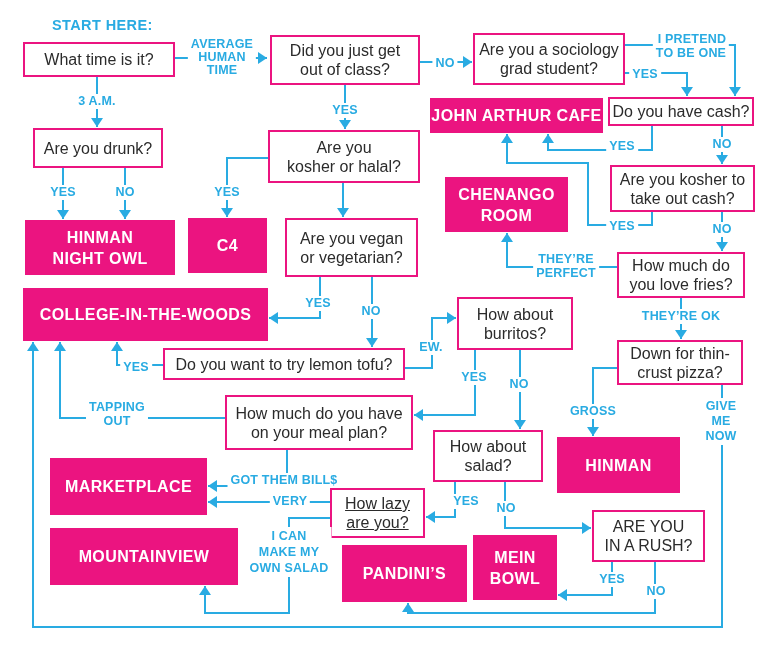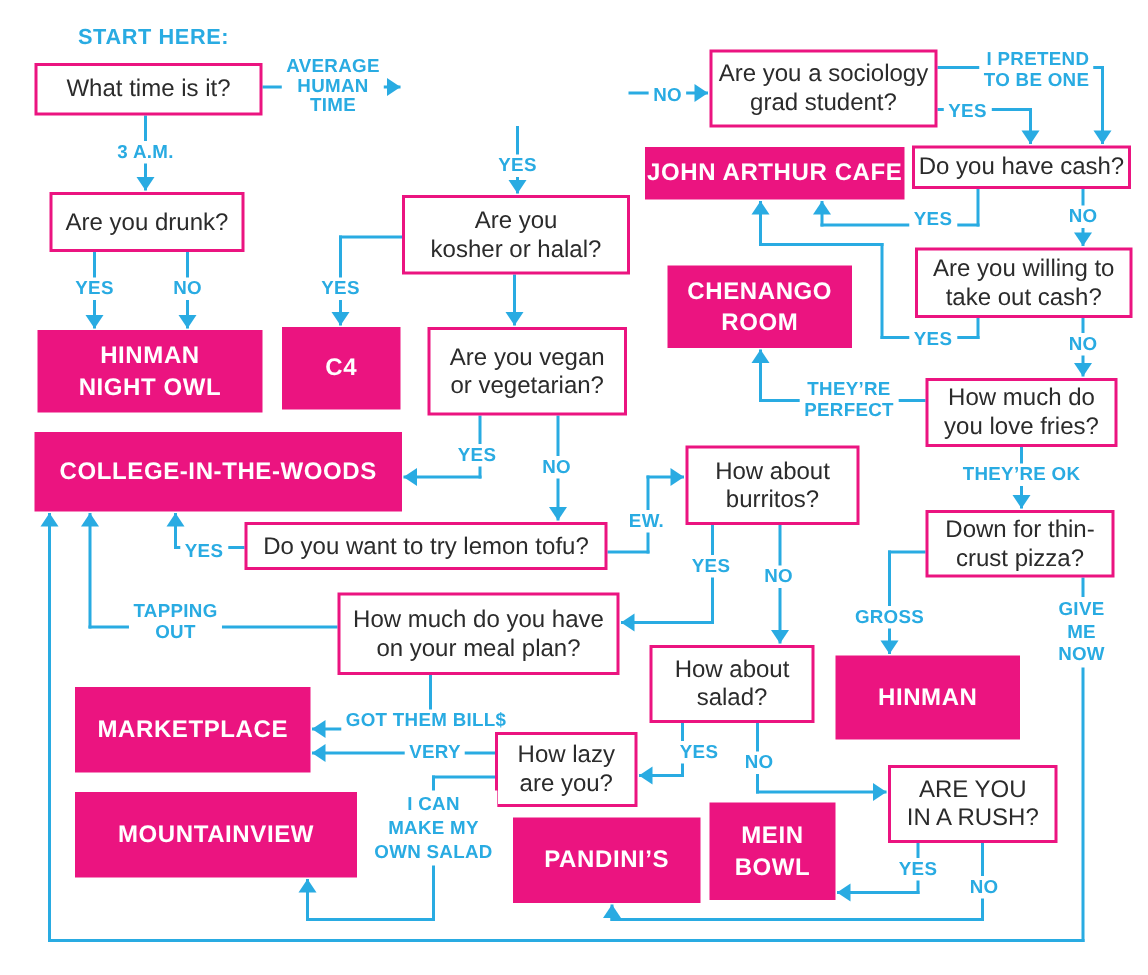--- a/index.html
+++ b/index.html
@@ -117,29 +117,33 @@
     <div class="seg" style="left: 611px; top: 561px; width: 2px; height: 35px;"></div>
     <div class="seg" style="left: 558px; top: 594px; width: 55px; height: 2px;"></div>
     <div class="arr left" style="left: 558px; top: 589px;"></div>
     <div class="seg" style="left: 654px; top: 561px; width: 2px; height: 53px;"></div>
     <div class="seg" style="left: 407px; top: 612px; width: 249px; height: 2px;"></div>
     <div class="seg" style="left: 407px; top: 603px; width: 2px; height: 11px;"></div>
     <div class="arr up" style="left: 402px; top: 603px;"></div>
     <div class="node question" style="left: 23px; top: 42px; width: 152px; height: 35px;">
       <span>What time is it?</span>
     </div>
+    <div class="node question" style="left: 270px; top: 35px; width: 150px; height: 50px;">
+      <span>Did you just get
+out of class?</span>
+    </div>
     <div class="node question" style="left: 473px; top: 33px; width: 152px; height: 52px;">
       <span>Are you a sociology
 grad student?</span>
     </div>
     <div class="node question" style="left: 608px; top: 97px; width: 146px; height: 29px;">
       <span>Do you have cash?</span>
     </div>
     <div class="node question" style="left: 610px; top: 165px; width: 145px; height: 47px;">
-      <span>Are you willing to
+      <span>Are you kosher to
 take out cash?</span>
     </div>
     <div class="node question" style="left: 33px; top: 128px; width: 130px; height: 40px;">
       <span>Are you drunk?</span>
     </div>
     <div class="node question" style="left: 268px; top: 130px; width: 152px; height: 53px;">
       <span>Are you
 kosher or halal?</span>
     </div>
     <div class="node question" style="left: 285px; top: 218px; width: 133px; height: 59px;">
@@ -162,21 +166,21 @@
 burritos?</span>
     </div>
     <div class="node question" style="left: 225px; top: 395px; width: 188px; height: 55px;">
       <span>How much do you have
 on your meal plan?</span>
     </div>
     <div class="node question" style="left: 433px; top: 430px; width: 110px; height: 52px;">
       <span>How about
 salad?</span>
     </div>
-    <div class="node question" style="left: 330px; top: 488px; width: 95px; height: 50px;">
+    <div class="node question" style="left: 330px; top: 488px; width: 95px; height: 50px; text-decoration: underline;">
       <span>How lazy
 are you?</span>
     </div>
     <div class="node question" style="left: 592px; top: 510px; width: 113px; height: 52px;">
       <span>ARE YOU
 IN A RUSH?</span>
     </div>
     <div class="node venue" style="left: 445px; top: 177px; width: 123px; height: 55px;">
       <span>CHENANGO
 ROOM</span>

